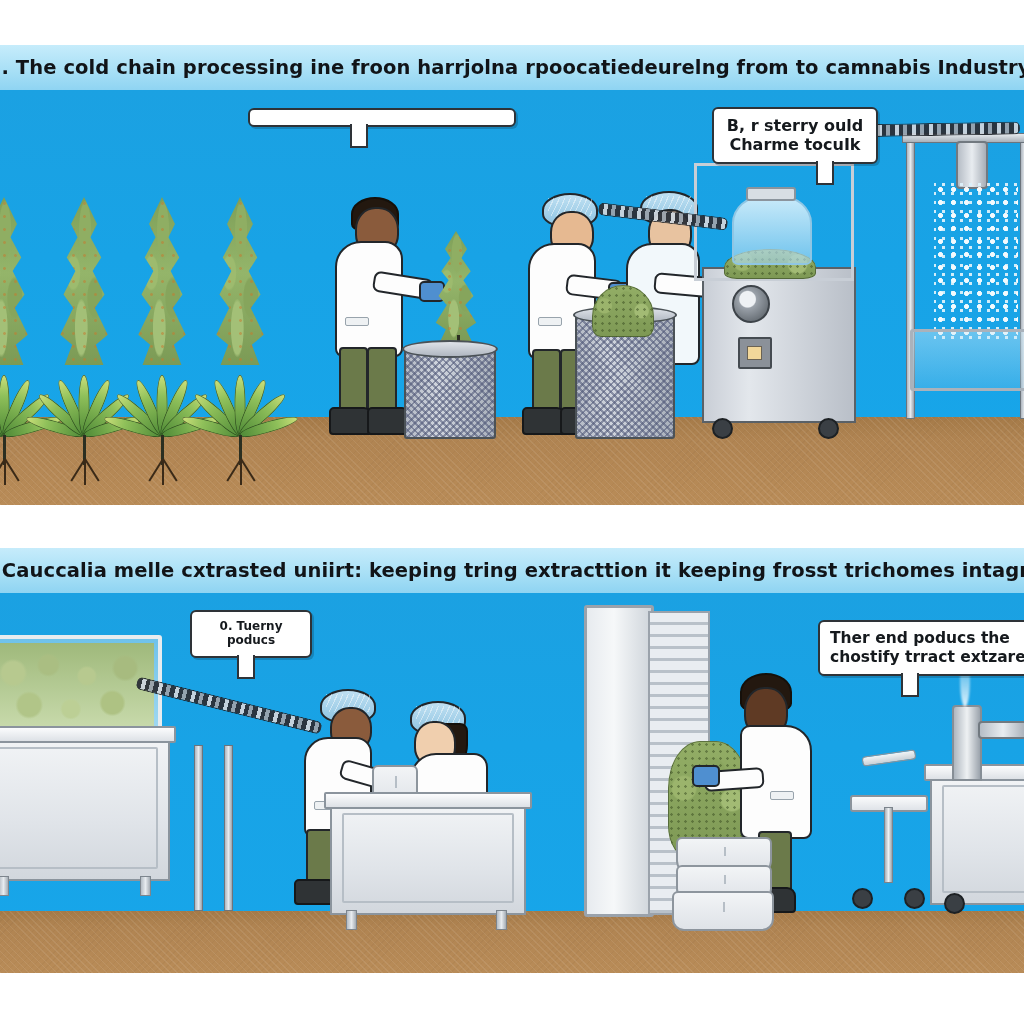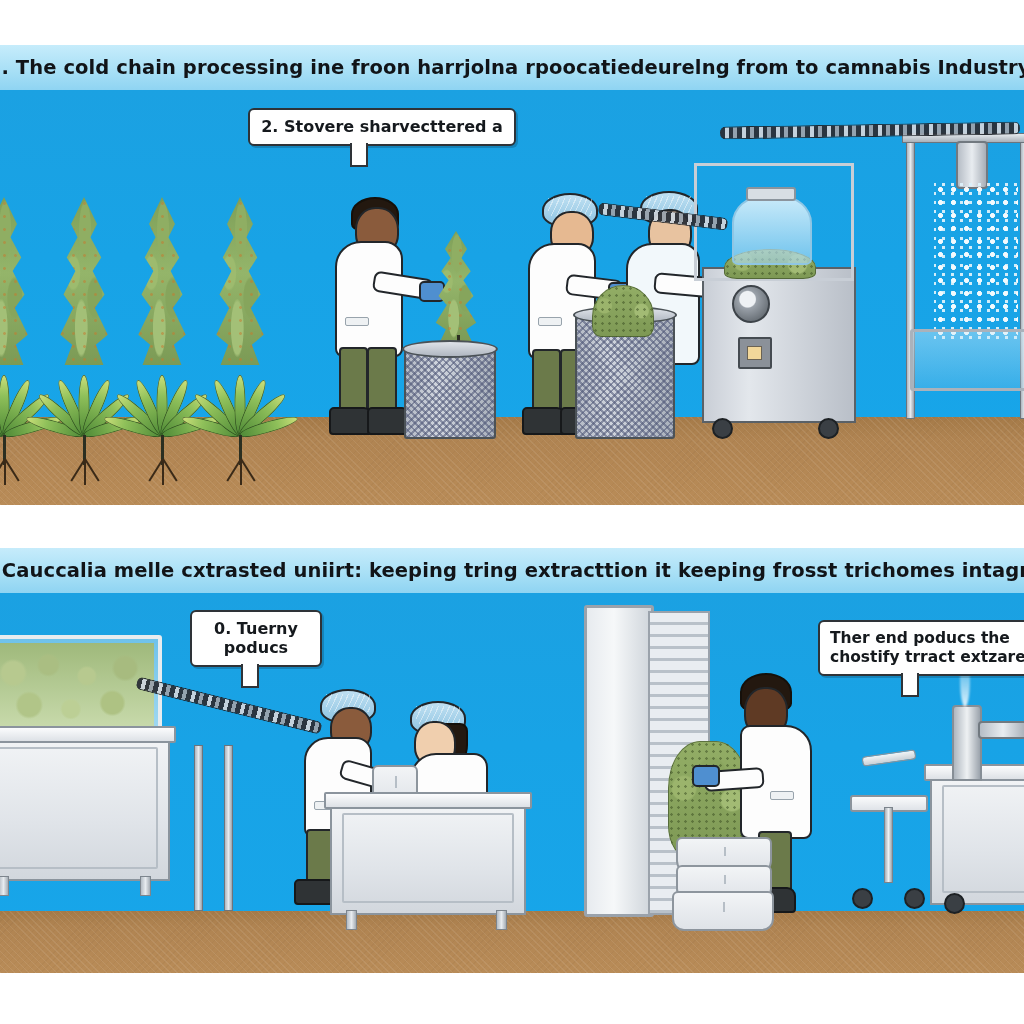--- a/index.html
+++ b/index.html
@@ -314,22 +314,26 @@
         <div class="nozzle" style="left:56px;top:18px;width:28px;height:44px;border-radius:4px"></div>
         <div class="icefall" style="left:34px;top:60px;width:84px;height:160px"></div>
         <div class="icebox" style="left:10px;top:206px;width:130px;height:56px;border-radius:3px"></div>
       </div>
 
       <div class="chain" style="left:720px;top:34px;width:300px;transform:rotate(-1deg)"></div>
       <div class="chain" style="left:598px;top:120px;width:130px;transform:rotate(7deg)"></div>
     </div>
 
     <div class="bubble" style="left:248px;top:63px;width:268px;font-size:16px">
-      <span class="l">2. Stovere sharvecttered a</span>
       <span class="tail"></span>
+    </div>
+    <div class="bubble" style="left:712px;top:62px;width:166px;font-size:16px">
+      <span class="l">B, r sterry ould</span>
+      <span class="l">Charme tocuIk</span>
+      <span class="tail r"></span>
     </div>
   </div>
 
   <div class="panel" id="panel-bottom">
 
     <div class="caption-strip"></div>
     <div class="caption-text">2.  Cauccalia melle cxtrasted uniirt: keeping tring extracttion  it keeping frosst trichomes intagnt.</div>
 
     <div class="scene">
       <div class="sky"></div>
@@ -409,21 +413,21 @@
       <div class="counter" style="left:930px;top:180px;width:120px;height:128px">
         <div class="top"></div>
         <div class="inset"></div>
       </div>
       <div class="tower" style="left:952px;top:112px;height:72px"></div>
       <div class="nozzle" style="left:978px;top:128px;width:46px;height:14px;border-radius:4px"></div>
       <div class="vapor" style="left:960px;top:58px;height:56px"></div>
       <div class="caster" style="left:944px;top:300px"></div>
     </div>
 
-    <div class="bubble" style="left:190px;top:62px;width:132px;font-size:16px">
+    <div class="bubble" style="left:190px;top:62px;width:122px;font-size:12px">
       <span class="l">0.  Tuerny</span>
       <span class="l">poducs</span>
       <span class="tail"></span>
     </div>
     <div class="bubble" style="left:818px;top:72px;width:228px;font-size:15.5px;text-align:left">
       <span class="l">Ther end poducs the</span>
       <span class="l">chostify trract extzare</span>
       <span class="tail" style="left:auto;right:56%"></span>
     </div>
   </div>

